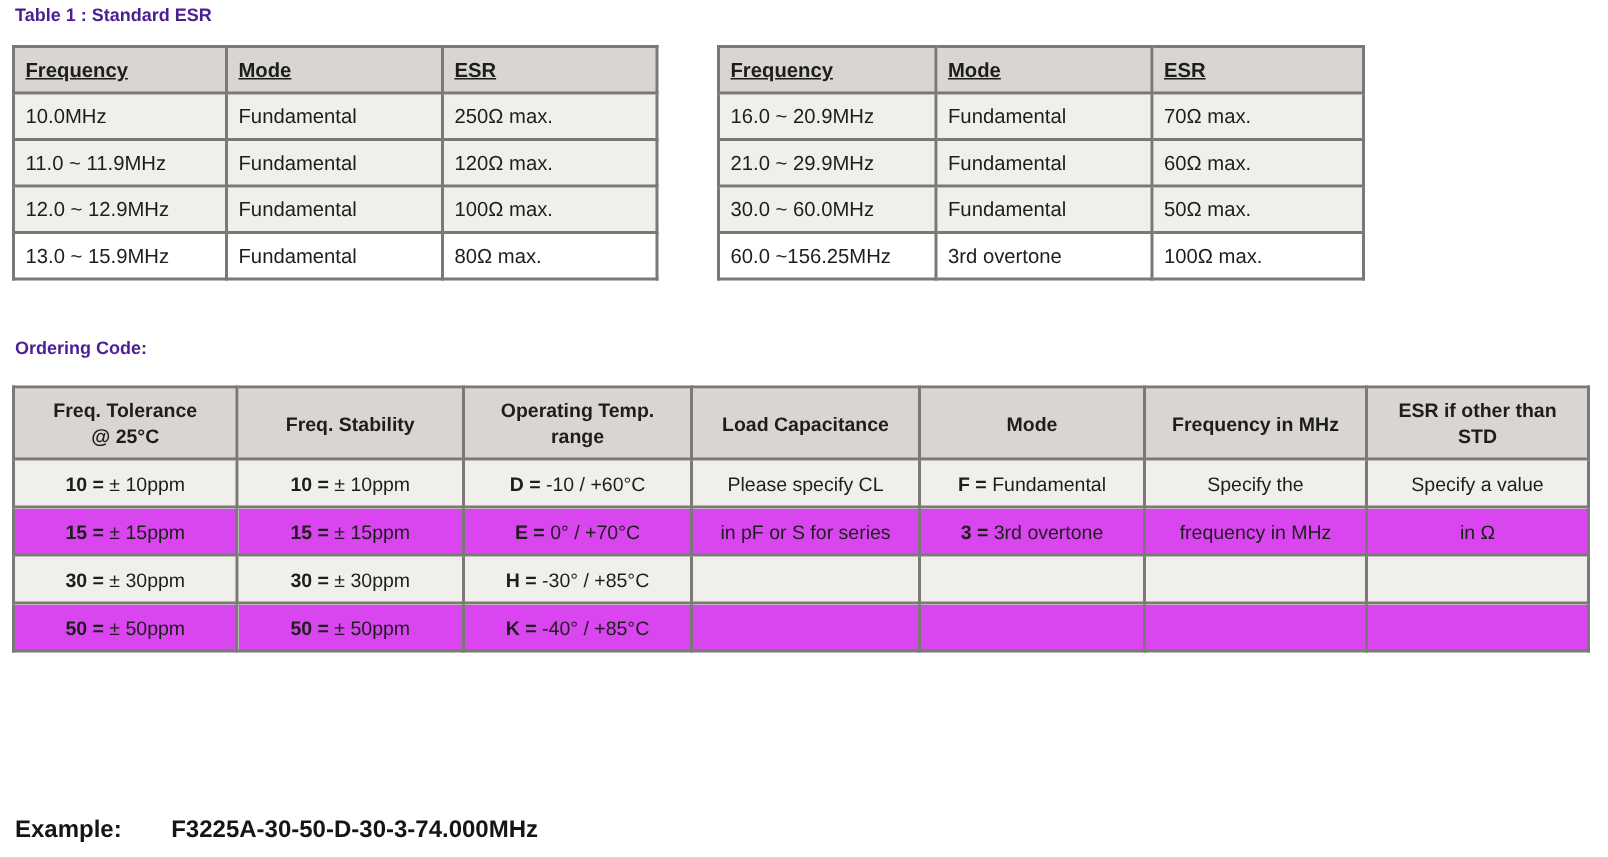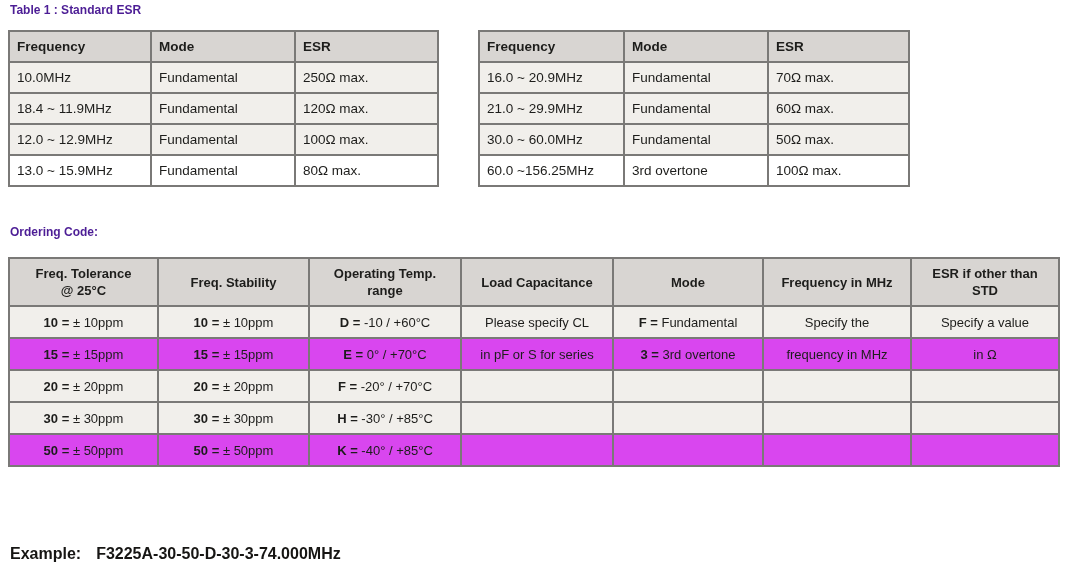--- a/index.html
+++ b/index.html
@@ -36,20 +36,21 @@
   .esr-table th, .esr-table td {
     height:29px;
     padding:0 7px;
     text-align:left;
     vertical-align:middle;
     font-size:13.5px;
   }
   .esr-table th {
     background:#d8d5d2;
     font-weight:bold;
+    text-decoration:underline;
   }
   .esr-table td { background:#f1efeb; }
   .esr-table tr.row-white td { background:#ffffff; }
   #esr-left  { left:8px;   top:30px; }
   #esr-right { left:478px; top:30px; }
 
   
   .ord-table th, .ord-table td {
     text-align:center;
     vertical-align:middle;
@@ -69,21 +70,21 @@
 
   
   #example-line {
     position:absolute;
     left:10px; top:545px;
     font-size:16px;
     font-weight:bold;
     color:#161513;
     white-space:nowrap;
   }
-  #example-line .code { margin-left:15px; }
+  #example-line .code { margin-left:33px; }
 </style>
 </head>
 <body>
 
 <div id="table1-title" class="doc-title">Table 1 : Standard ESR</div>
 
 <table id="esr-left" class="esr-table">
   <colgroup>
       <col style="width:142px">
       <col style="width:144px">
@@ -96,21 +97,21 @@
       <th>ESR</th>
     </tr>
   </thead>
   <tbody>
     <tr>
       <td>10.0MHz</td>
       <td>Fundamental</td>
       <td>250Ω max.</td>
     </tr>
     <tr>
-      <td>18.4 ~ 11.9MHz</td>
+      <td>11.0 ~ 11.9MHz</td>
       <td>Fundamental</td>
       <td>120Ω max.</td>
     </tr>
     <tr>
       <td>12.0 ~ 12.9MHz</td>
       <td>Fundamental</td>
       <td>100Ω max.</td>
     </tr>
     <tr class="row-white">
       <td>13.0 ~ 15.9MHz</td>
@@ -214,29 +215,20 @@
     <tr class="row-white">
       <td><b>15 =</b><span> ± 15ppm</span></td>
       <td><b>15 =</b><span> ± 15ppm</span></td>
       <td><b>E =</b><span> 0° / +70°C</span></td>
       <td><b></b><span>in pF or S for series</span></td>
       <td><b>3 =</b><span> 3rd overtone</span></td>
       <td><b></b><span>frequency in MHz</span></td>
       <td><b></b><span>in Ω</span></td>
     </tr>
     <tr>
-      <td><b>20 =</b><span> ± 20ppm</span></td>
-      <td><b>20 =</b><span> ± 20ppm</span></td>
-      <td><b>F =</b><span> -20° / +70°C</span></td>
-      <td><b></b><span></span></td>
-      <td><b></b><span></span></td>
-      <td><b></b><span></span></td>
-      <td><b></b><span></span></td>
-    </tr>
-    <tr>
       <td><b>30 =</b><span> ± 30ppm</span></td>
       <td><b>30 =</b><span> ± 30ppm</span></td>
       <td><b>H =</b><span> -30° / +85°C</span></td>
       <td><b></b><span></span></td>
       <td><b></b><span></span></td>
       <td><b></b><span></span></td>
       <td><b></b><span></span></td>
     </tr>
     <tr class="row-white">
       <td><b>50 =</b><span> ± 50ppm</span></td>

